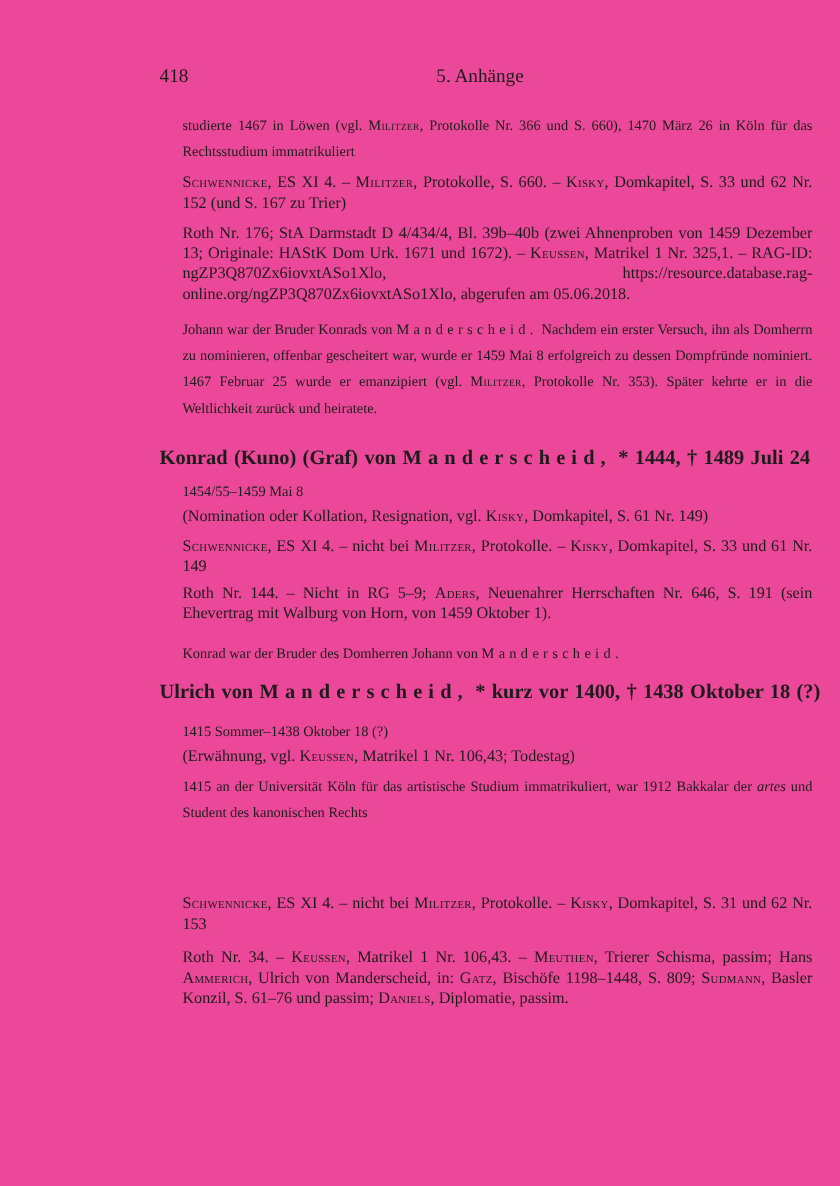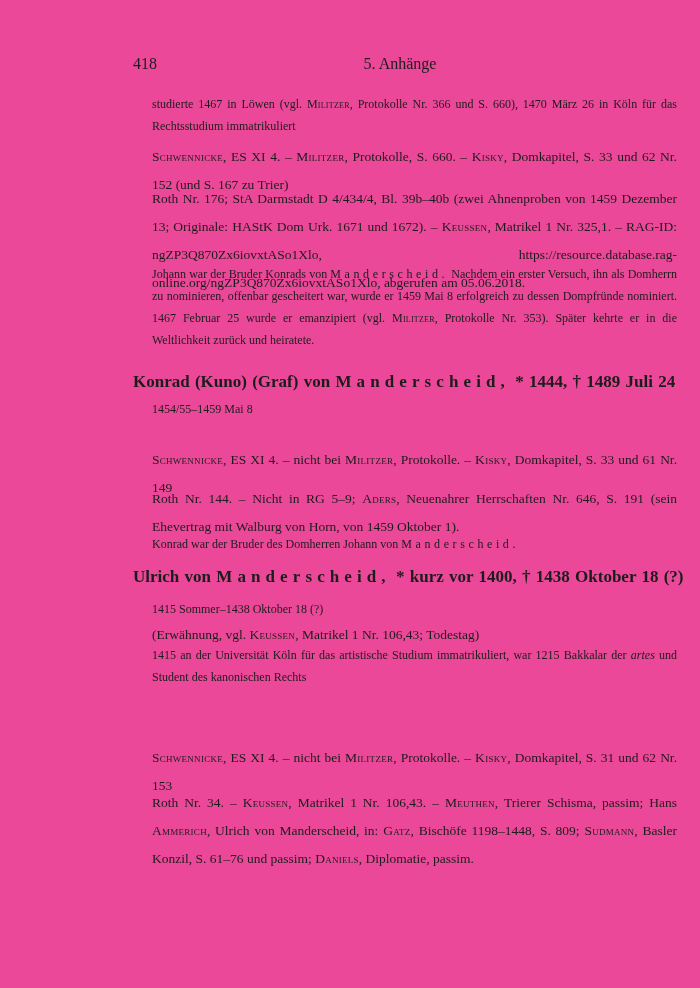--- a/index.html
+++ b/index.html
@@ -33,21 +33,21 @@
     left: 152px; width: 525px;
     margin: 0;
     font-size: 12px; line-height: 22px;
     text-align: justify;
     hyphens: auto;
   }
   .small-par {
     position: absolute;
     left: 152px; width: 525px;
     margin: 0;
-    font-size: 13.5px; line-height: 28px;
+    font-size: 13.5px; line-height: 17px;
     text-align: justify;
     hyphens: auto;
   }
   .entry-heading {
     position: absolute;
     left: 133px;
     margin: 0;
     font-size: 17px; line-height: 21px;
     font-weight: bold;
     white-space: nowrap;
@@ -71,33 +71,34 @@
   <p class="small-par" style="top:143px"><span class="sc">Schwennicke</span><span>, ES XI 4. – </span><span class="sc">Militzer</span><span>, Protokolle, S. 660. – </span><span class="sc">Kisky</span><span>, Domkapitel, S. 33 und 62 Nr. 152 (und S. 167 zu Trier)</span></p>
 
   <p class="small-par" style="top:185px"><span>Roth Nr. 176; StA Darmstadt D 4/434/4, Bl. 39b–40b (zwei Ahnenproben von 1459 Dezember 13; Originale: HAStK Dom Urk. 1671 und 1672). – </span><span class="sc">Keussen</span><span>, Matrikel 1 Nr. 325,1. – RAG-ID: ngZP3Q870Zx6iovxtASo1Xlo, https://resource.database.rag-online.org/ngZP3Q870Zx6iovxtASo1Xlo, abgerufen am 05.06.2018.</span></p>
 
   <p class="body-par" style="top:263px"><span>Johann war der Bruder Konrads von </span><span class="sp">Manderscheid.</span><span> Nachdem ein erster Versuch, ihn als Domherrn zu nominieren, offenbar gescheitert war, wurde er 1459 Mai 8 erfolgreich zu dessen Dompfründe nominiert. 1467 Februar 25 wurde er emanzipiert (vgl. </span><span class="sc">Militzer</span><span>, Protokolle Nr. 353). Später kehrte er in die Weltlichkeit zurück und heiratete.</span></p>
 
   <h2 class="entry-heading" style="top:371px"><span>Konrad (Kuno) (Graf) von </span><span class="sp">Manderscheid,</span><span> * 1444, † 1489 Juli 24</span></h2>
 
   <p class="body-par oneline" style="top:398px"><span>1454/55–1459 Mai 8</span></p>
 
+  <p class="small-par oneline" style="top:421px"><span>(Nomination oder Kollation, Resignation, vgl. </span><span class="sc">Kisky</span><span>, Domkapitel, S. 61 Nr. 149)</span></p>
 
   <p class="small-par" style="top:446px"><span class="sc">Schwennicke</span><span>, ES XI 4. – nicht bei </span><span class="sc">Militzer</span><span>, Protokolle. – </span><span class="sc">Kisky</span><span>, Domkapitel, S. 33 und 61 Nr. 149</span></p>
 
   <p class="small-par" style="top:485px"><span>Roth Nr. 144. – Nicht in RG 5–9; </span><span class="sc">Aders</span><span>, Neuenahrer Herrschaften Nr. 646, S. 191 (sein Ehevertrag mit Walburg von Horn, von 1459 Oktober 1).</span></p>
 
   <p class="body-par oneline" style="top:533px"><span>Konrad war der Bruder des Domherren Johann von </span><span class="sp">Manderscheid.</span></p>
 
   <h2 class="entry-heading" style="top:566px"><span>Ulrich von </span><span class="sp">Manderscheid,</span><span> * kurz vor 1400, † 1438 Oktober 18 (?)</span></h2>
 
   <p class="body-par oneline" style="top:598px"><span>1415 Sommer–1438 Oktober 18 (?)</span></p>
 
   <p class="small-par oneline" style="top:621px"><span>(Erwähnung, vgl. </span><span class="sc">Keussen</span><span>, Matrikel 1 Nr. 106,43; Todestag)</span></p>
 
-  <p class="body-par" style="top:644px"><span>1415 an der Universität Köln für das artistische Studium immatrikuliert, war 1215 Bakkalar der </span><span class="i">artes</span><span> und Student des kanonischen Rechts</span></p>
+  <p class="body-par" style="top:644px"><span>1415 an der Universität Köln für das artistische Studium immatrikuliert, war 1912 Bakkalar der </span><span class="i">artes</span><span> und Student des kanonischen Rechts</span></p>
 
 
   <p class="small-par" style="top:744px"><span class="sc">Schwennicke</span><span>, ES XI 4. – nicht bei </span><span class="sc">Militzer</span><span>, Protokolle. – </span><span class="sc">Kisky</span><span>, Domkapitel, S. 31 und 62 Nr. 153</span></p>
 
   <p class="small-par" style="top:789px"><span>Roth Nr. 34. – </span><span class="sc">Keussen</span><span>, Matrikel 1 Nr. 106,43. – </span><span class="sc">Meuthen</span><span>, Trierer Schisma, passim; Hans </span><span class="sc">Ammerich</span><span>, Ulrich von Manderscheid, in: </span><span class="sc">Gatz</span><span>, Bischöfe 1198–1448, S. 809; </span><span class="sc">Sudmann</span><span>, Basler Konzil, S. 61–76 und passim; </span><span class="sc">Daniels</span><span>, Diplomatie, passim.</span></p>
 
 </div>
 
 </body></html>

